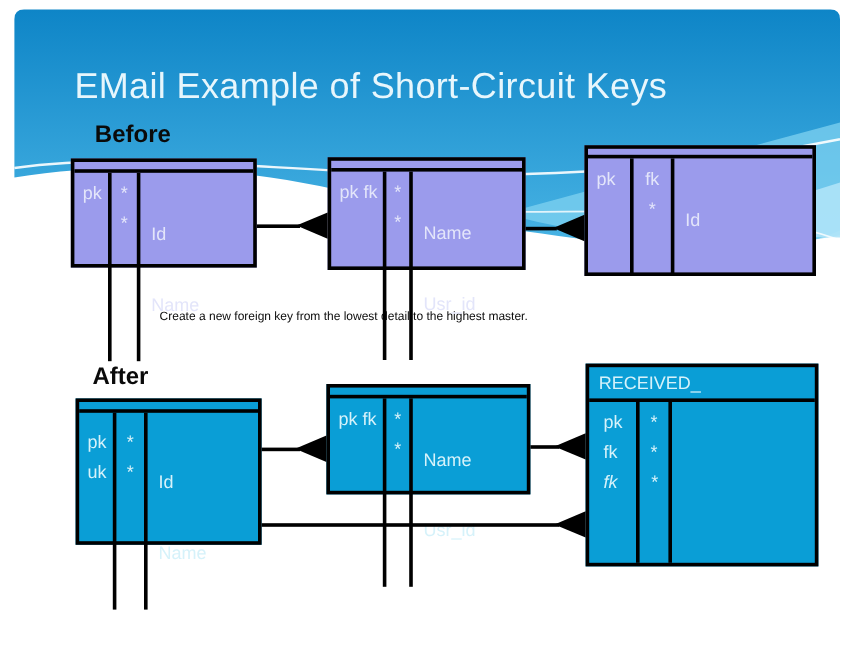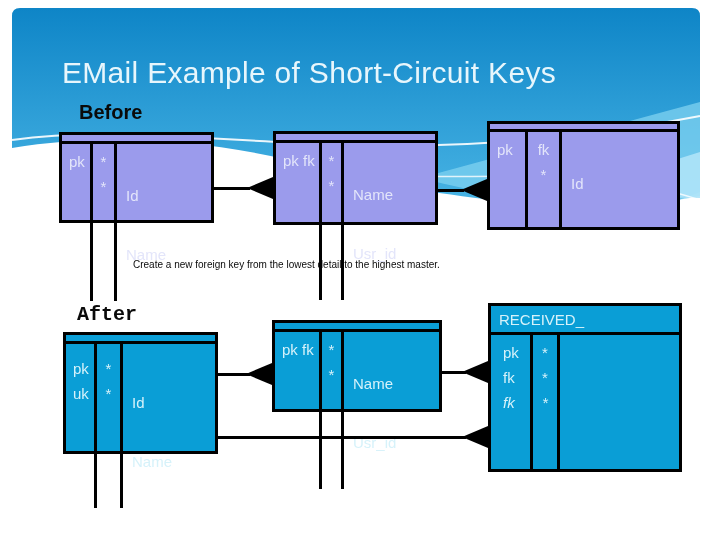--- a/index.html
+++ b/index.html
@@ -14,21 +14,21 @@
 
   .slide-title {
     position:absolute; left:62px; top:56px;
     font-size:30px; color:#e7f6fc; letter-spacing:0.3px;
     white-space:nowrap;
   }
   .section-label {
     position:absolute; font-size:20px; color:#0a0a0a; font-weight:600;
   }
   #before-label { left:79px; top:101px; }
-  #after-label  { left:77px; top:303px;font-family:Liberation Mono, monospace; }
+  #after-label  { left:77px; top:303px; }
 
   .note {
     position:absolute; left:133px; top:254px; width:492px;
     font-size:10px; line-height:21px; color:#0a0a0a;
   }
 
   .tbl {
     position:absolute; border:3px solid #000; box-sizing:border-box;
     display:flex; flex-direction:column;
   }

